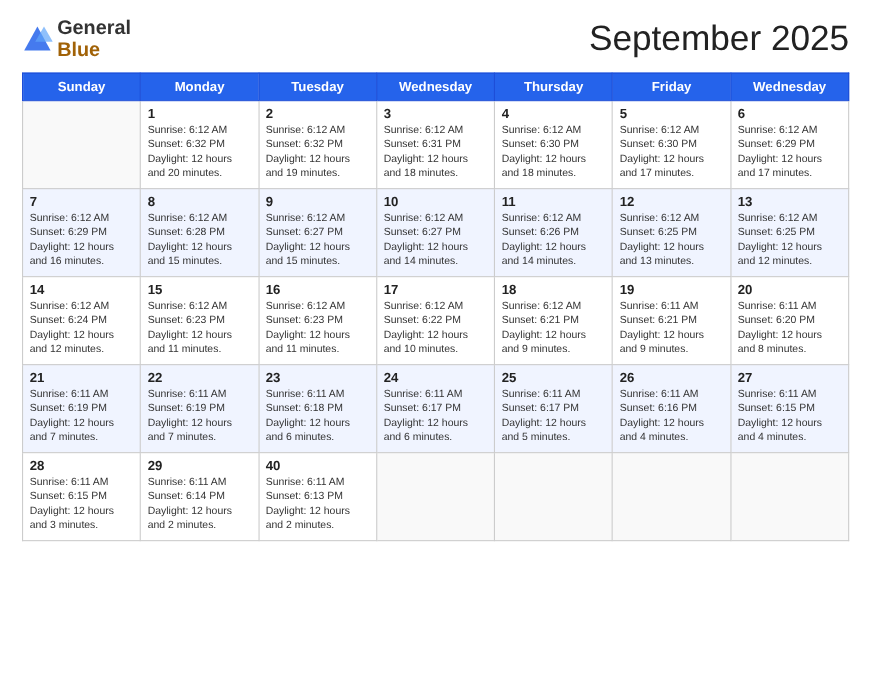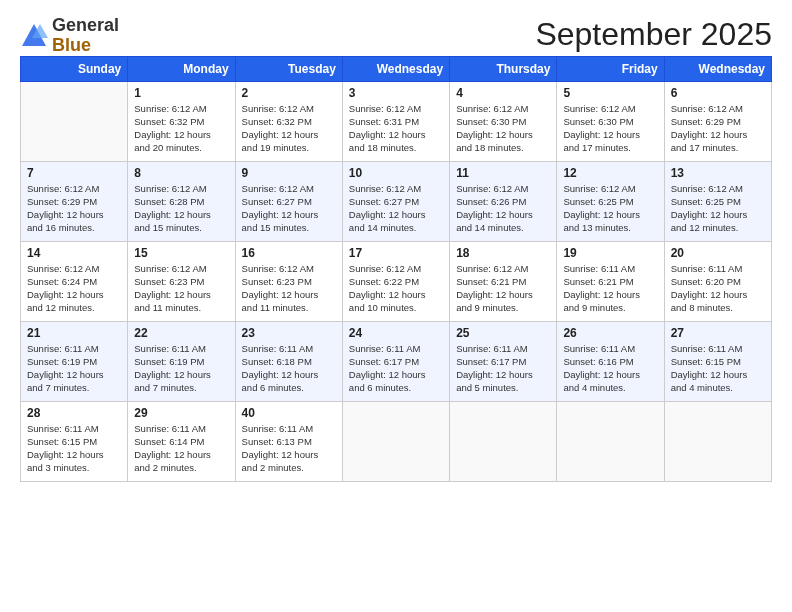--- a/index.html
+++ b/index.html
@@ -13,20 +13,21 @@
     .page {
       width: 792px;
       height: 612px;
       padding: 16px 20px;
       background: #fff;
     }
     .header {
       display: flex;
       justify-content: space-between;
       align-items: flex-start;
+      margin-bottom: 10px;
     }
     .logo {
       display: flex;
       align-items: center;
       gap: 4px;
     }
     .logo-text {
       font-size: 18px;
       font-weight: bold;
       line-height: 1.1;
@@ -51,21 +52,21 @@
     }
     .calendar {
       width: 100%;
       border-collapse: collapse;
       font-size: 10.5px;
     }
     .calendar thead tr th {
       background: #2563eb;
       color: #fff;
       padding: 5px 6px;
-      text-align: right;
+      text-align: center;
       font-size: 12px;
       font-weight: 600;
       border: 1px solid #1d4ed8;
     }
     .calendar tbody tr td {
       vertical-align: top;
       padding: 4px 6px;
       border: 1px solid #ccc;
       width: calc(100% / 7);
       min-height: 72px;

